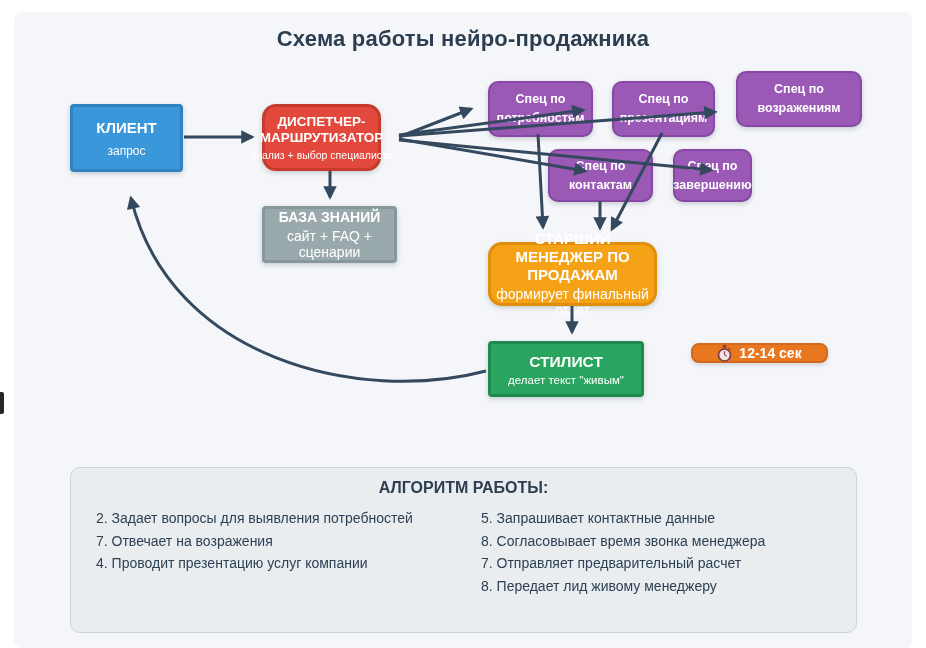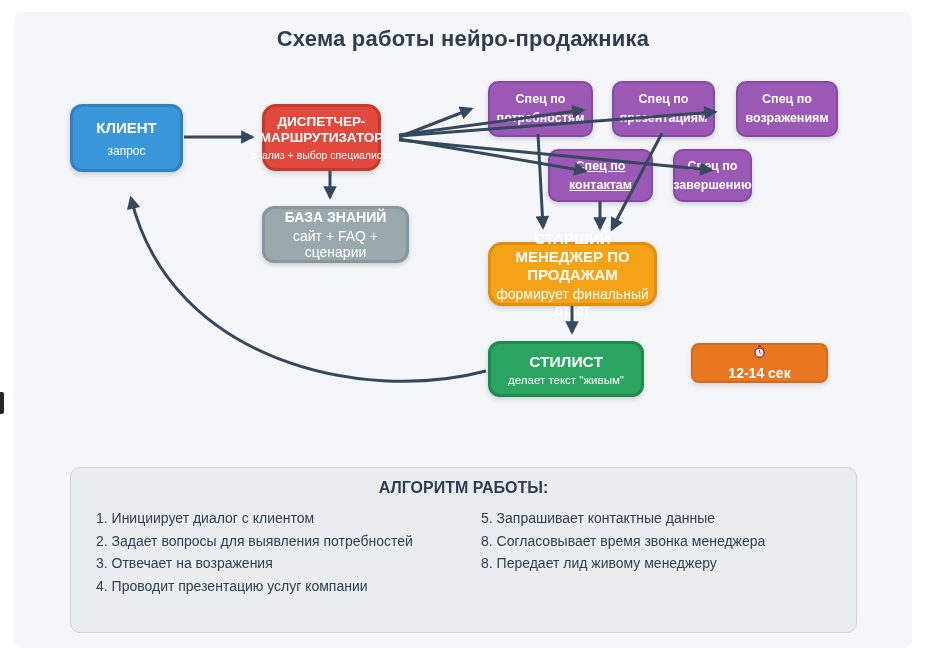--- a/index.html
+++ b/index.html
@@ -7,62 +7,62 @@
   .canvas-bg { position:absolute; left:14px; top:12px; width:898px; height:636px;
                background:#f4f6f9; border-radius:8px; }
   .edge-artifact { position:absolute; left:0; top:392px; width:4px; height:22px;
                    background:#23272b; border-radius:0 2px 2px 0; }
 
   .page-title { position:absolute; left:0; top:26px; width:926px; text-align:center;
                 font-size:22px; font-weight:bold; color:#2c3e50; letter-spacing:0.2px; }
 
   .node { position:absolute; box-sizing:border-box; display:flex; flex-direction:column;
           align-items:center; justify-content:center; text-align:center; color:#ffffff;
-          border-radius:12px; box-shadow:0 2px 5px rgba(40,55,70,0.22); }
+          border-radius:4px; box-shadow:0 2px 5px rgba(40,55,70,0.22); }
   .node-title { font-weight:bold; }
   .node-sub { font-weight:normal; }
 
   .n-client { left:70px; top:104px; width:113px; height:68px;
               background:#3a97d9; border:3px solid #2f83c0; gap:8px; }
   .n-client .node-title { font-size:15px; }
   .n-client .node-sub { font-size:12px; }
 
   .n-dispatcher { left:262px; top:104px; width:119px; height:67px;
                   background:#e2493c; border:3px solid #c53a2d; border-radius:14px; padding:2px; }
   .n-dispatcher .node-title { font-size:13.5px; line-height:1.2; }
   .n-dispatcher .node-sub { font-size:10.5px; margin-top:3px; white-space:nowrap; }
 
-  .n-knowledge { left:262px; top:206px; width:147px; height:57px;
+  .n-knowledge { left:262px; top:206px; width:135px; height:57px;
                  background:#9aa9ac; border:3px solid #86989c; gap:3px; }
   .n-knowledge .node-title { font-size:14px; }
   .n-knowledge .node-sub { font-size:14px; }
 
   .spec { background:#9b59b6; border:2px solid #8647a5; border-radius:10px; }
   .spec .node-title { font-size:12.5px; line-height:1.5; }
   .s-needs    { left:488px; top:81px;  width:105px; height:56px; }
   .s-present  { left:612px; top:81px;  width:103px; height:56px; }
-  .s-object   { left:736px; top:81px;  width:102px; height:56px; }
-  .s-contacts { left:548px; top:149px; width:105px; height:53px;text-decoration:underline; }
+  .s-object   { left:736px; top:71px;  width:126px; height:56px; }
+  .s-contacts { left:548px; top:149px; width:105px; height:53px; }
   .s-closing  { left:673px; top:149px; width:79px; height:53px; }
 
   .n-manager { left:488px; top:242px; width:169px; height:64px;
                background:#f5a216; border:3px solid #e18d0d; border-radius:14px;text-align:center; }
   .n-manager .node-title { font-size:15px; line-height:1.2; }
   .n-manager .node-sub { font-size:14px; margin-top:2px; }
 
   .n-stylist { left:488px; top:341px; width:156px; height:56px;
                background:#2aa55f; border:3px solid #1f8a4d; gap:3px; }
   .n-stylist .node-title { font-size:15.5px; }
   .n-stylist .node-sub { font-size:11.5px; }
 
-  .timing-badge { position:absolute; left:691px; top:343px; width:137px; height:40px;
+  .timing-badge { position:absolute; left:691px; top:343px; width:137px; height:20px;
                   box-sizing:border-box; background:#e8771f; border:2px solid #d2691c;
-                  border-radius:8px; display:flex; align-items:center; 
+                  border-radius:8px; display:flex; align-items:center; justify-content:center;
                   gap:7px; color:#ffffff; font-size:14px; font-weight:bold;
-                  box-shadow:0 2px 4px rgba(40,55,70,0.18);flex-direction:column; }
+                  box-shadow:0 2px 4px rgba(40,55,70,0.18); }
 
   .arrow-layer { position:absolute; left:0; top:0; width:926px; height:648px; pointer-events:none; }
 
   .algo-panel { position:absolute; left:70px; top:467px; width:787px; height:166px;
                 box-sizing:border-box; background:#e9edf0; border:1px solid #ccd3d9;
                 border-radius:10px; }
   .algo-heading { padding-top:11px; text-align:center; font-size:16px; font-weight:bold;
                   color:#2c3e50; }
   .algo-cols { display:flex; margin-top:10px; padding-left:25px; }
   .algo-col-left { width:385px; }
@@ -149,25 +149,25 @@
       <path d="M662 133 L612 229" marker-end="url(#ah)"></path>
       <path d="M572 306 L572 332" marker-end="url(#ah)"></path>
       <path d="M486 371 C 360 404, 170 360, 131 198" marker-end="url(#ah)"></path>
     </g>
   </svg>
 
   <div class="algo-panel">
     <div class="algo-heading">АЛГОРИТМ РАБОТЫ:</div>
     <div class="algo-cols">
       <div class="algo-col-left">
-        <div class="algo-item">1. Инициирует диалог с клиентом</div>
         <div class="algo-item">2. Задает вопросы для выявления потребностей</div>
-        <div class="algo-item">3. Отвечает на возражения</div>
+        <div class="algo-item">7. Отвечает на возражения</div>
         <div class="algo-item">4. Проводит презентацию услуг компании</div>
       </div>
       <div class="algo-col-right">
         <div class="algo-item">5. Запрашивает контактные данные</div>
         <div class="algo-item">8. Согласовывает время звонка менеджера</div>
+        <div class="algo-item">7. Отправляет предварительный расчет</div>
         <div class="algo-item">8. Передает лид живому менеджеру</div>
       </div>
     </div>
   </div>
 </div>
 
 </body></html>

